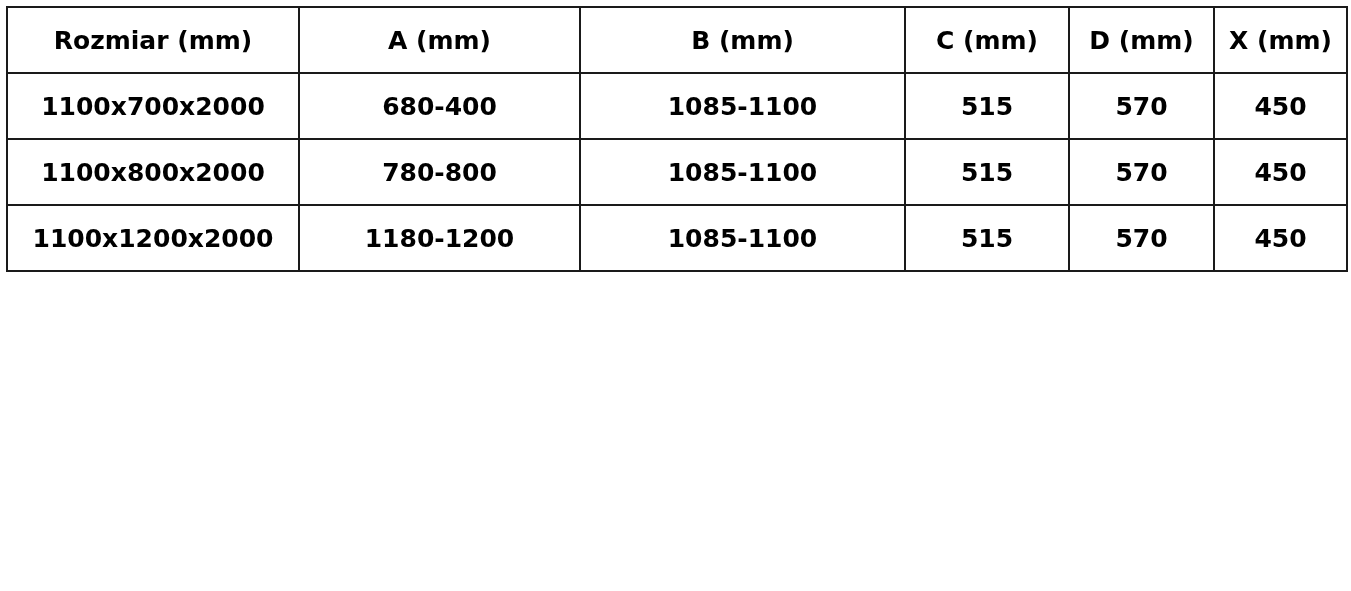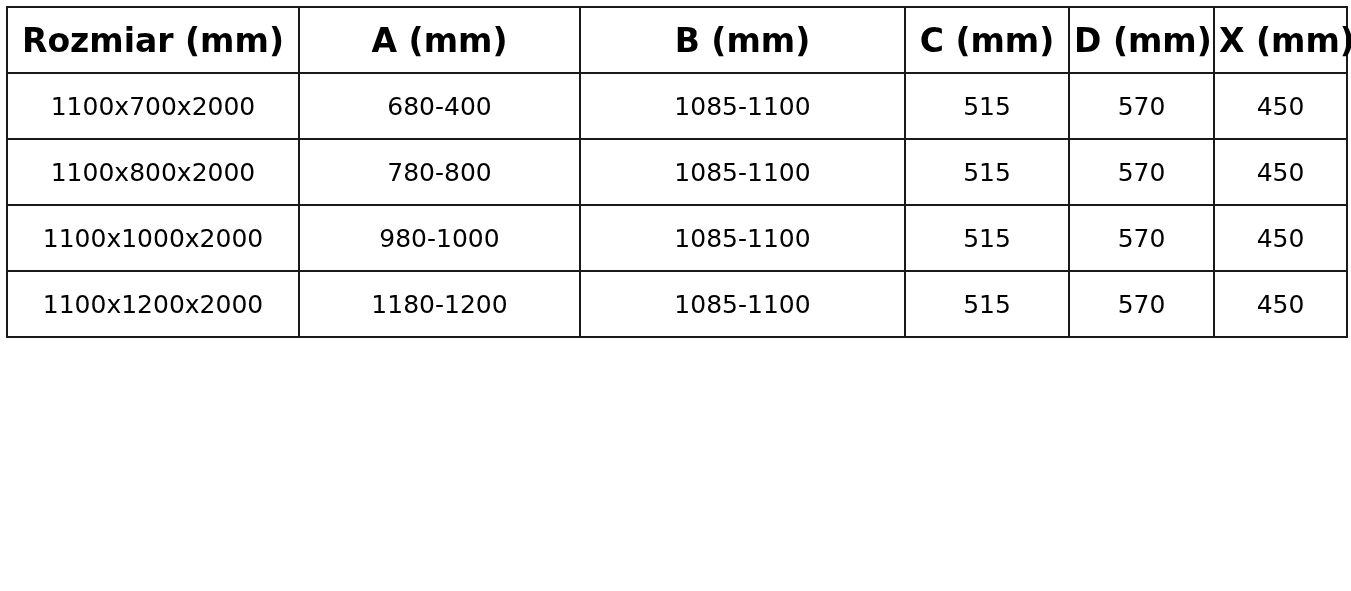--- a/index.html
+++ b/index.html
@@ -30,24 +30,24 @@
     border: 2px solid #1a1a1a;
     text-align: center;
     vertical-align: middle;
     font-size: 25px;
     height: 64px;
     padding: 0 4px;
     white-space: nowrap;
   }
   table.spec-table th {
     font-weight: bold;
-    font-size: 33px;
+    font-size: 25px;
   }
   table.spec-table td {
-    font-weight: normal;
+    font-weight: bold;
   }
   
   col.c0 { width: 292px; }
   col.c1 { width: 281px; }
   col.c2 { width: 325px; }
   col.c3 { width: 164px; }
   col.c4 { width: 145px; }
   col.c5 { width: 133px; }
 </style>
 </head>
@@ -84,28 +84,20 @@
       </tr>
       <tr>
         <td>1100x800x2000</td>
         <td>780-800</td>
         <td>1085-1100</td>
         <td>515</td>
         <td>570</td>
         <td>450</td>
       </tr>
       <tr>
-        <td>1100x1000x2000</td>
-        <td>980-1000</td>
-        <td>1085-1100</td>
-        <td>515</td>
-        <td>570</td>
-        <td>450</td>
-      </tr>
-      <tr>
         <td>1100x1200x2000</td>
         <td>1180-1200</td>
         <td>1085-1100</td>
         <td>515</td>
         <td>570</td>
         <td>450</td>
       </tr>
     </tbody>
   </table>
 </div>

